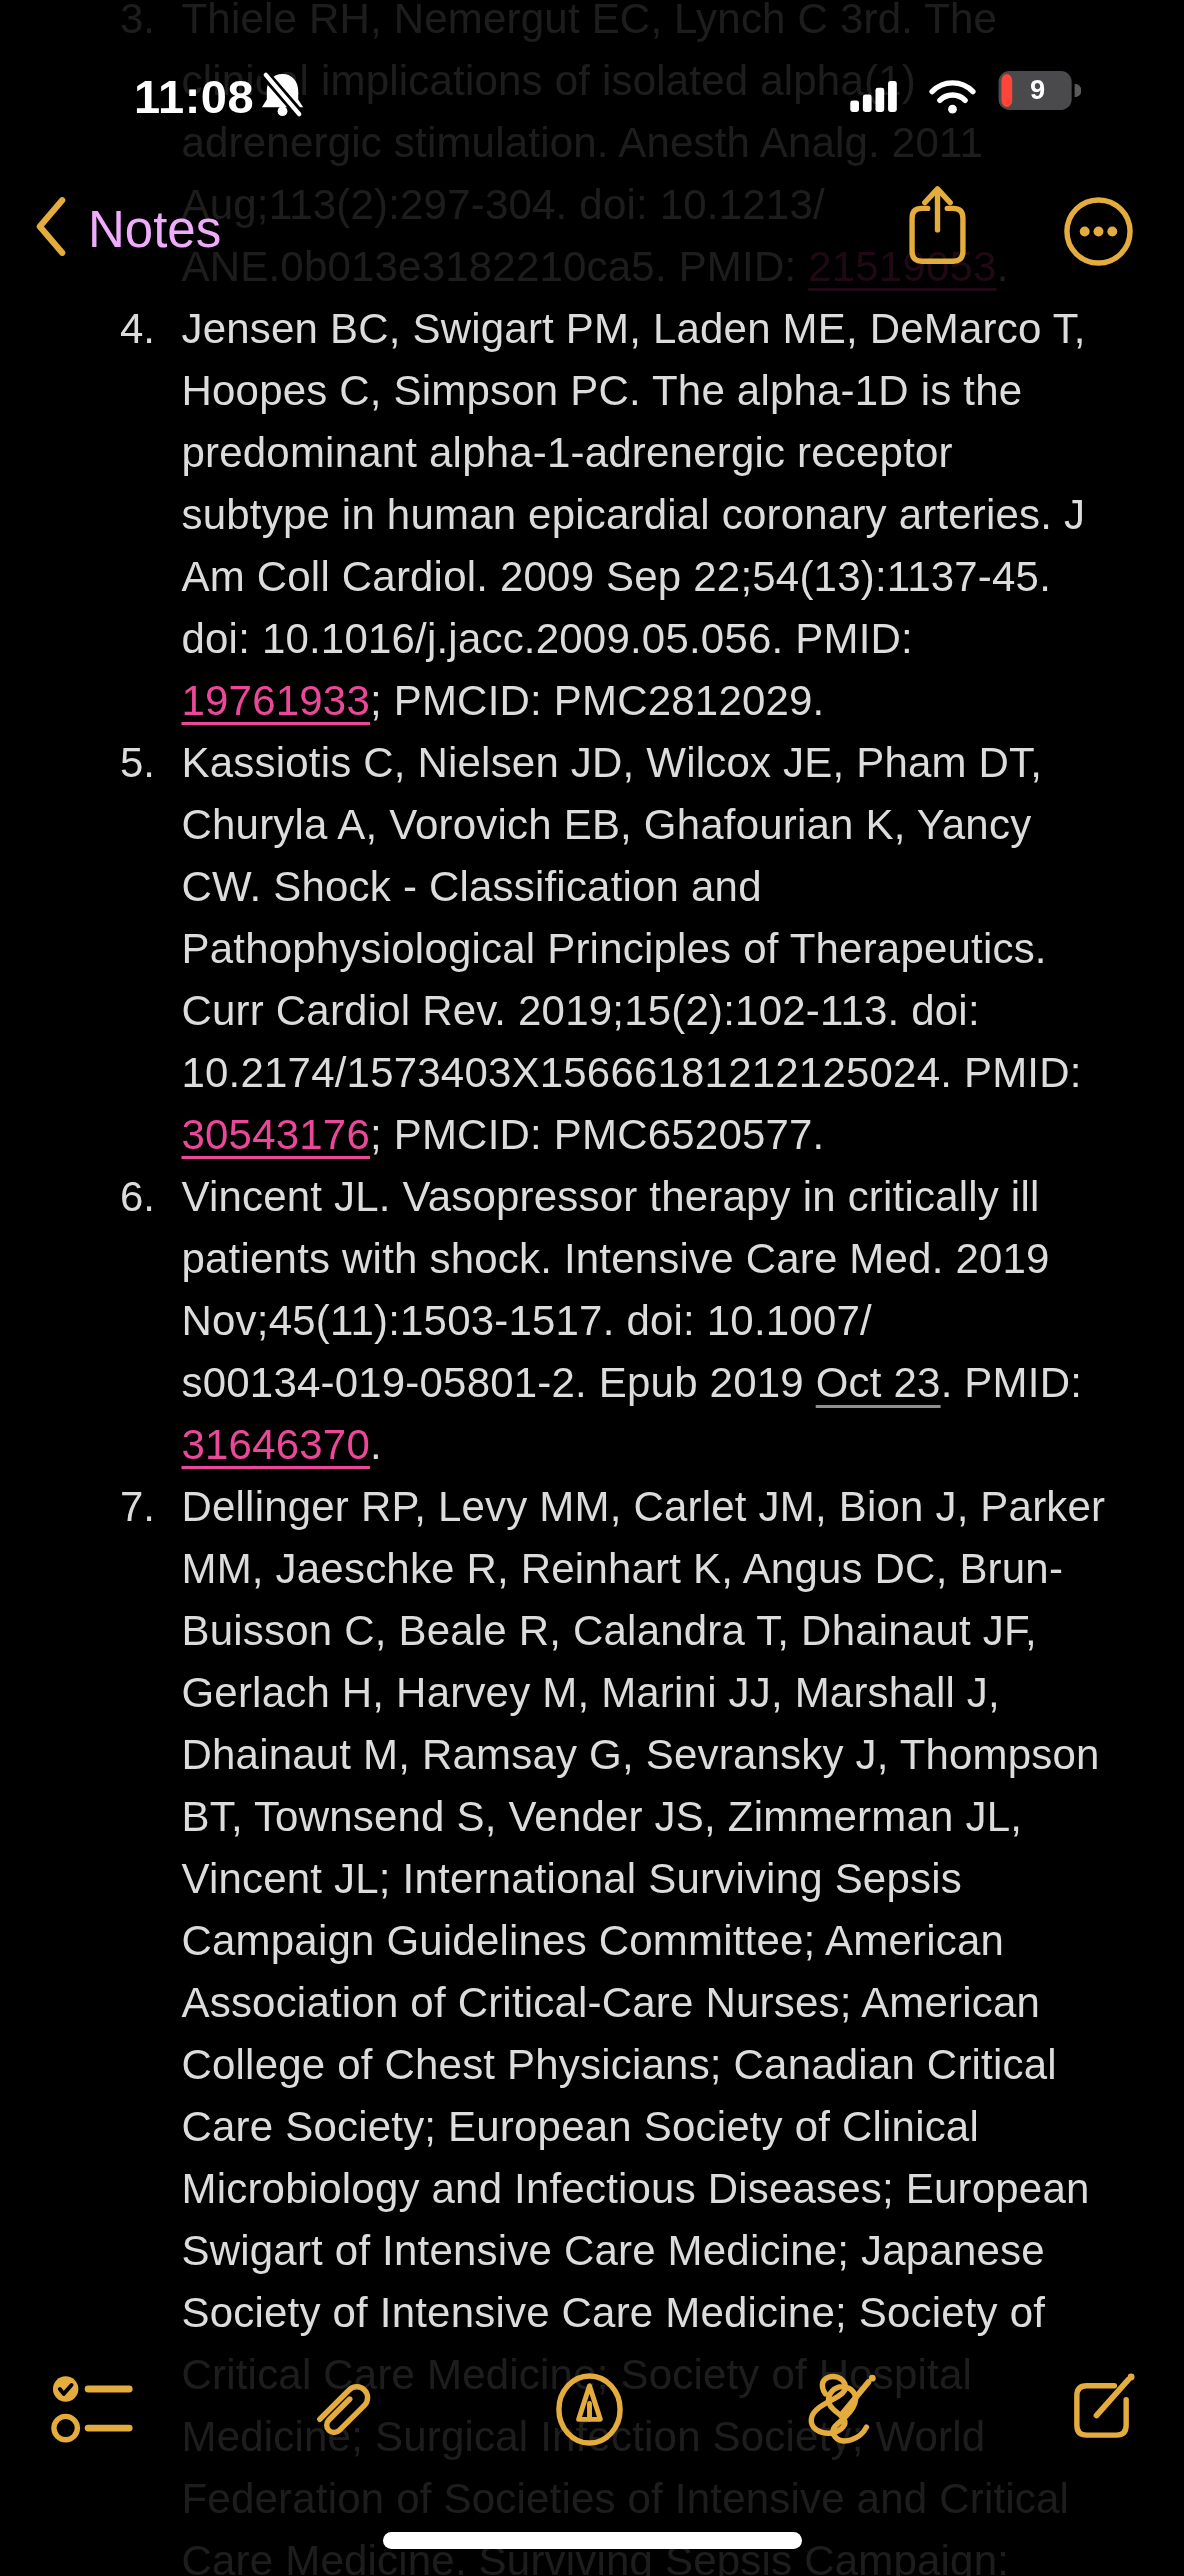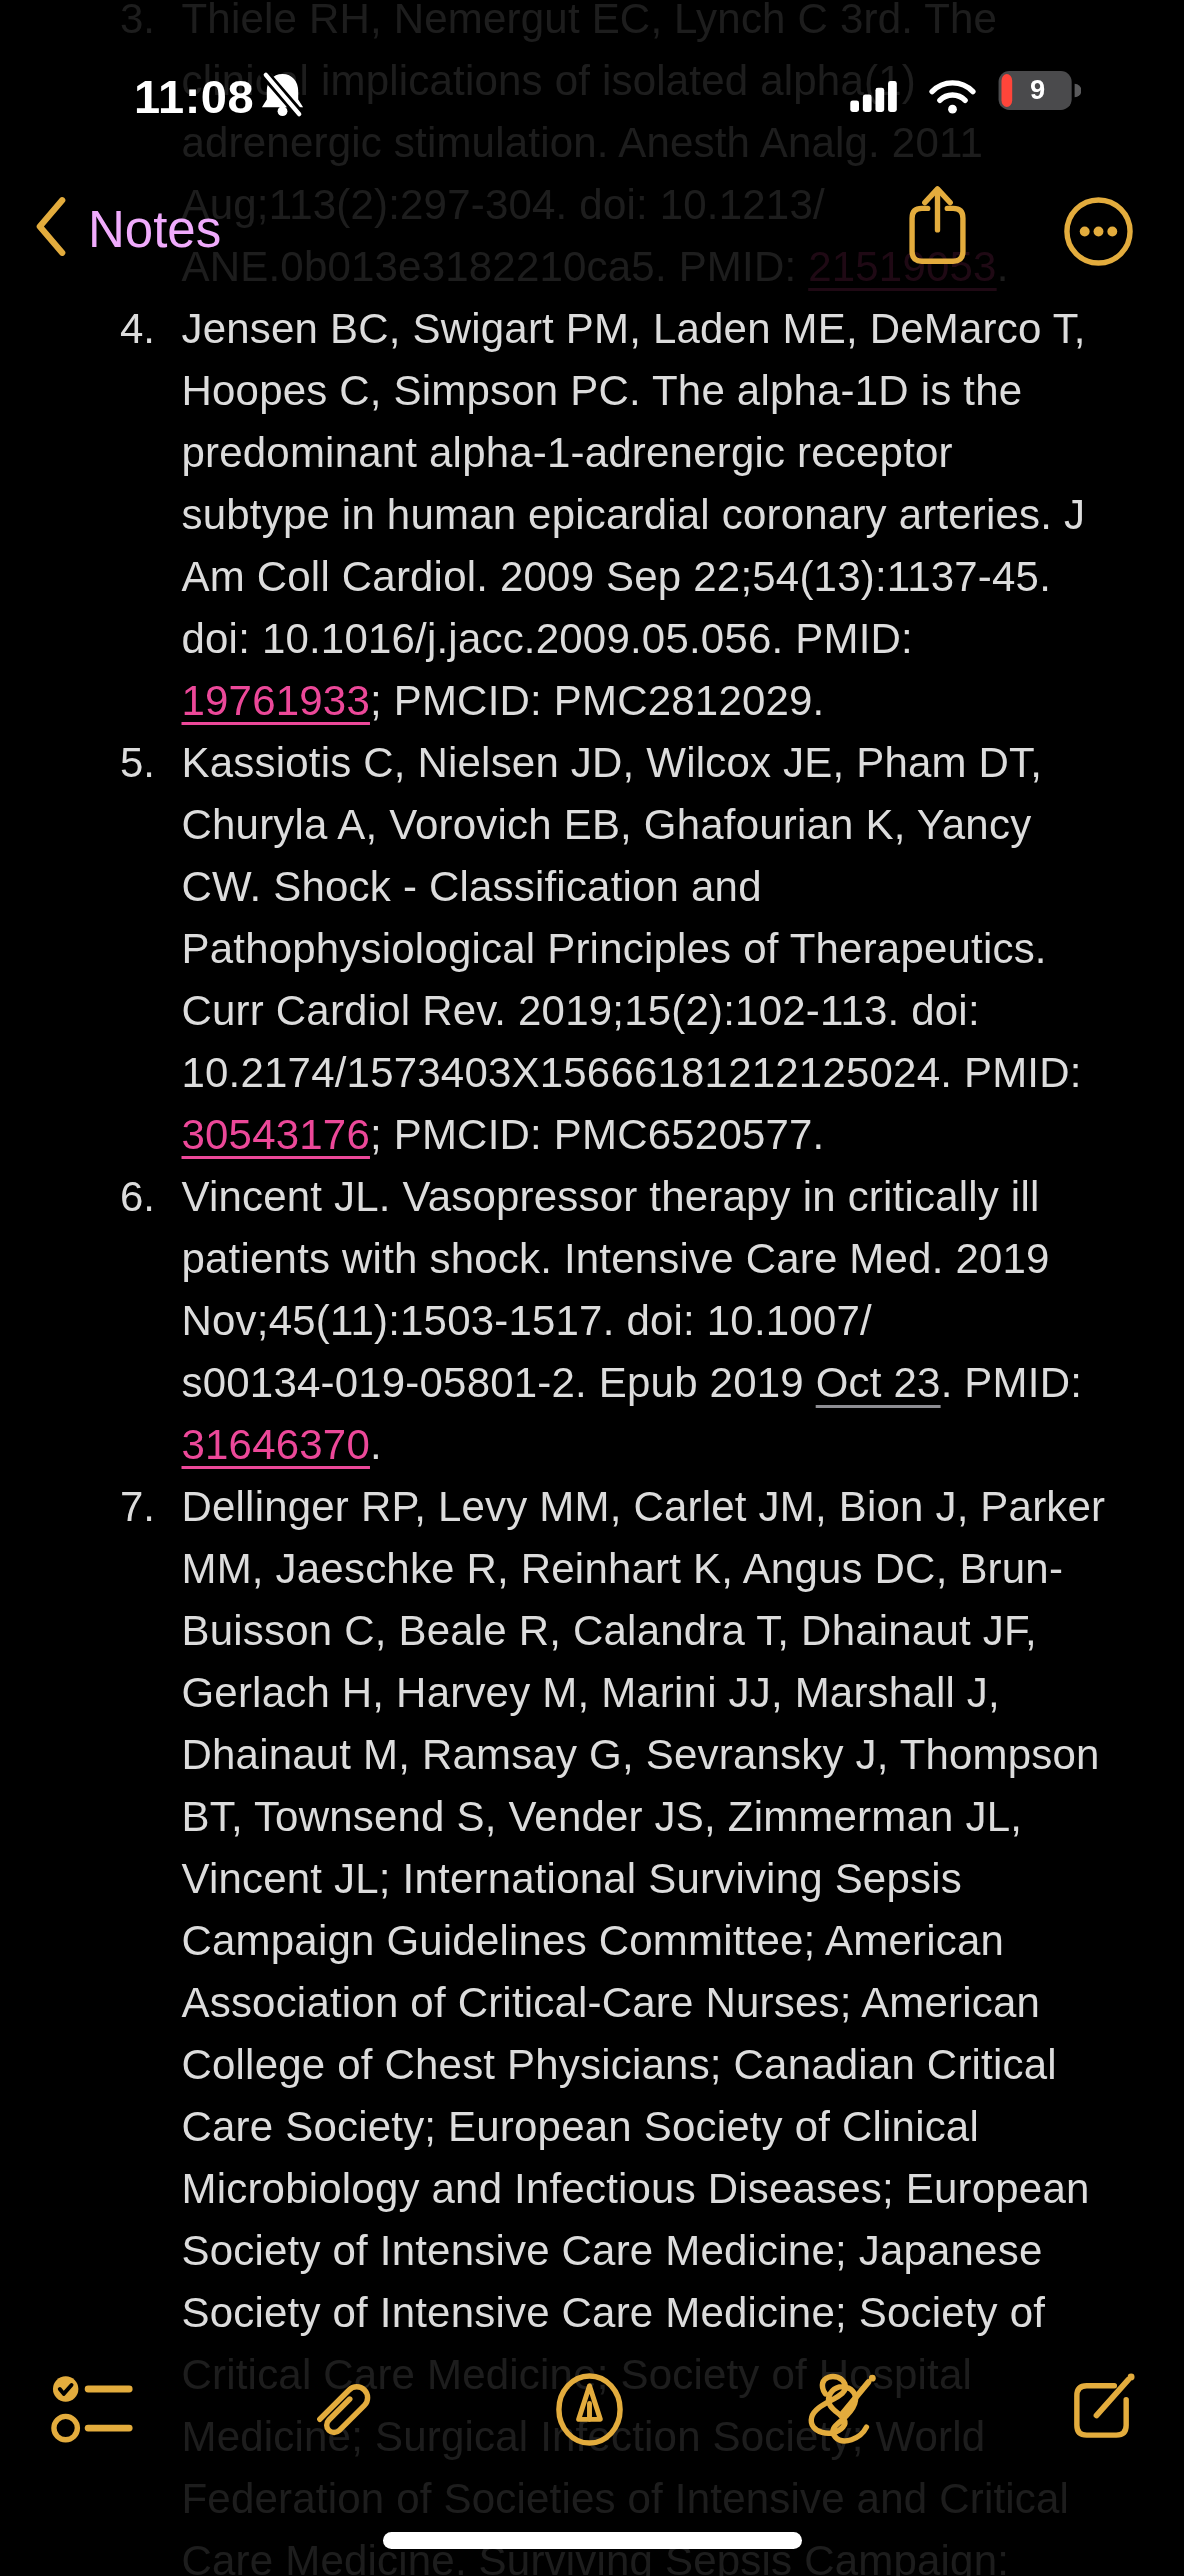--- a/index.html
+++ b/index.html
@@ -97,21 +97,21 @@
           <div class="line"><span>Buisson C, Beale R, Calandra T, Dhainaut JF,</span></div>
           <div class="line"><span>Gerlach H, Harvey M, Marini JJ, Marshall J,</span></div>
           <div class="line"><span>Dhainaut M, Ramsay G, Sevransky J, Thompson</span></div>
           <div class="line"><span>BT, Townsend S, Vender JS, Zimmerman JL,</span></div>
           <div class="line"><span>Vincent JL; International Surviving Sepsis</span></div>
           <div class="line"><span>Campaign Guidelines Committee; American</span></div>
           <div class="line"><span>Association of Critical-Care Nurses; American</span></div>
           <div class="line"><span>College of Chest Physicians; Canadian Critical</span></div>
           <div class="line"><span>Care Society; European Society of Clinical</span></div>
           <div class="line"><span>Microbiology and Infectious Diseases; European</span></div>
-          <div class="line"><span>Society of Intensive Care Medicine; Japanese</span></div>
+          <div class="line"><span>Swigart of Intensive Care Medicine; Japanese</span></div>
           <div class="line"><span>Society of Intensive Care Medicine; Society of</span></div>
           <div class="line"><span>Critical Care Medicine; Society of Hospital</span></div>
           <div class="line"><span>Medicine; Surgical Infection Society; World</span></div>
           <div class="line"><span>Federation of Societies of Intensive and Critical</span></div>
           <div class="line"><span>Care Medicine. Surviving Sepsis Campaign:</span></div>
         </div>
       </div>
     </div>
 
   <div class="top-overlay"></div>

